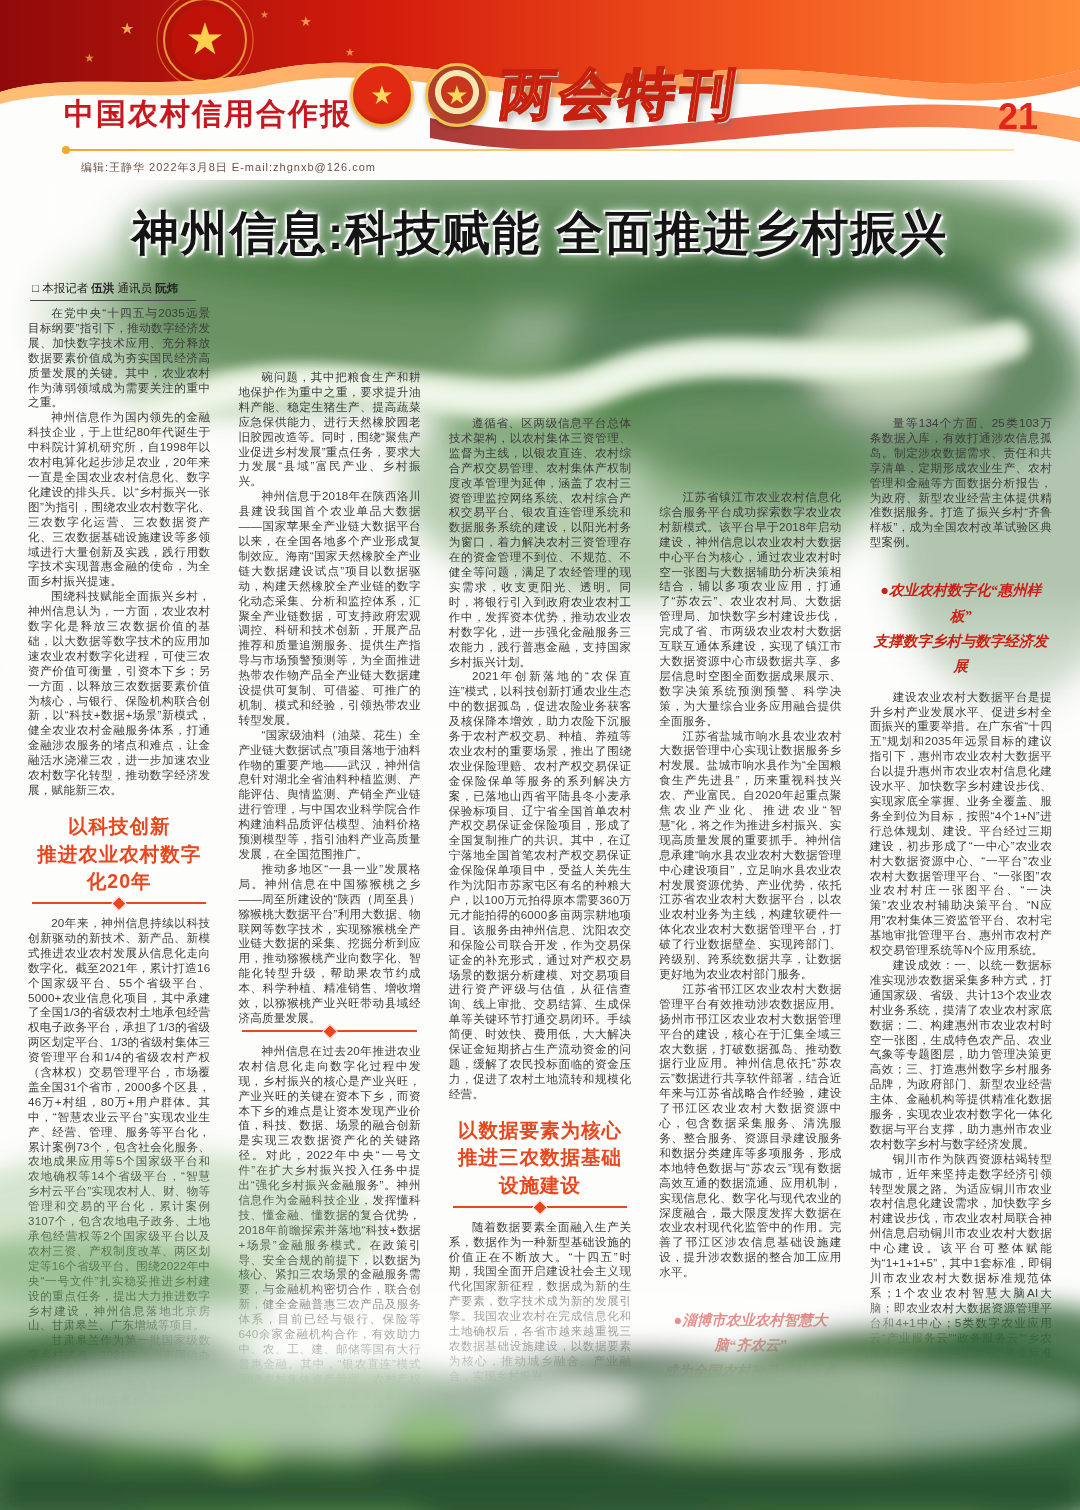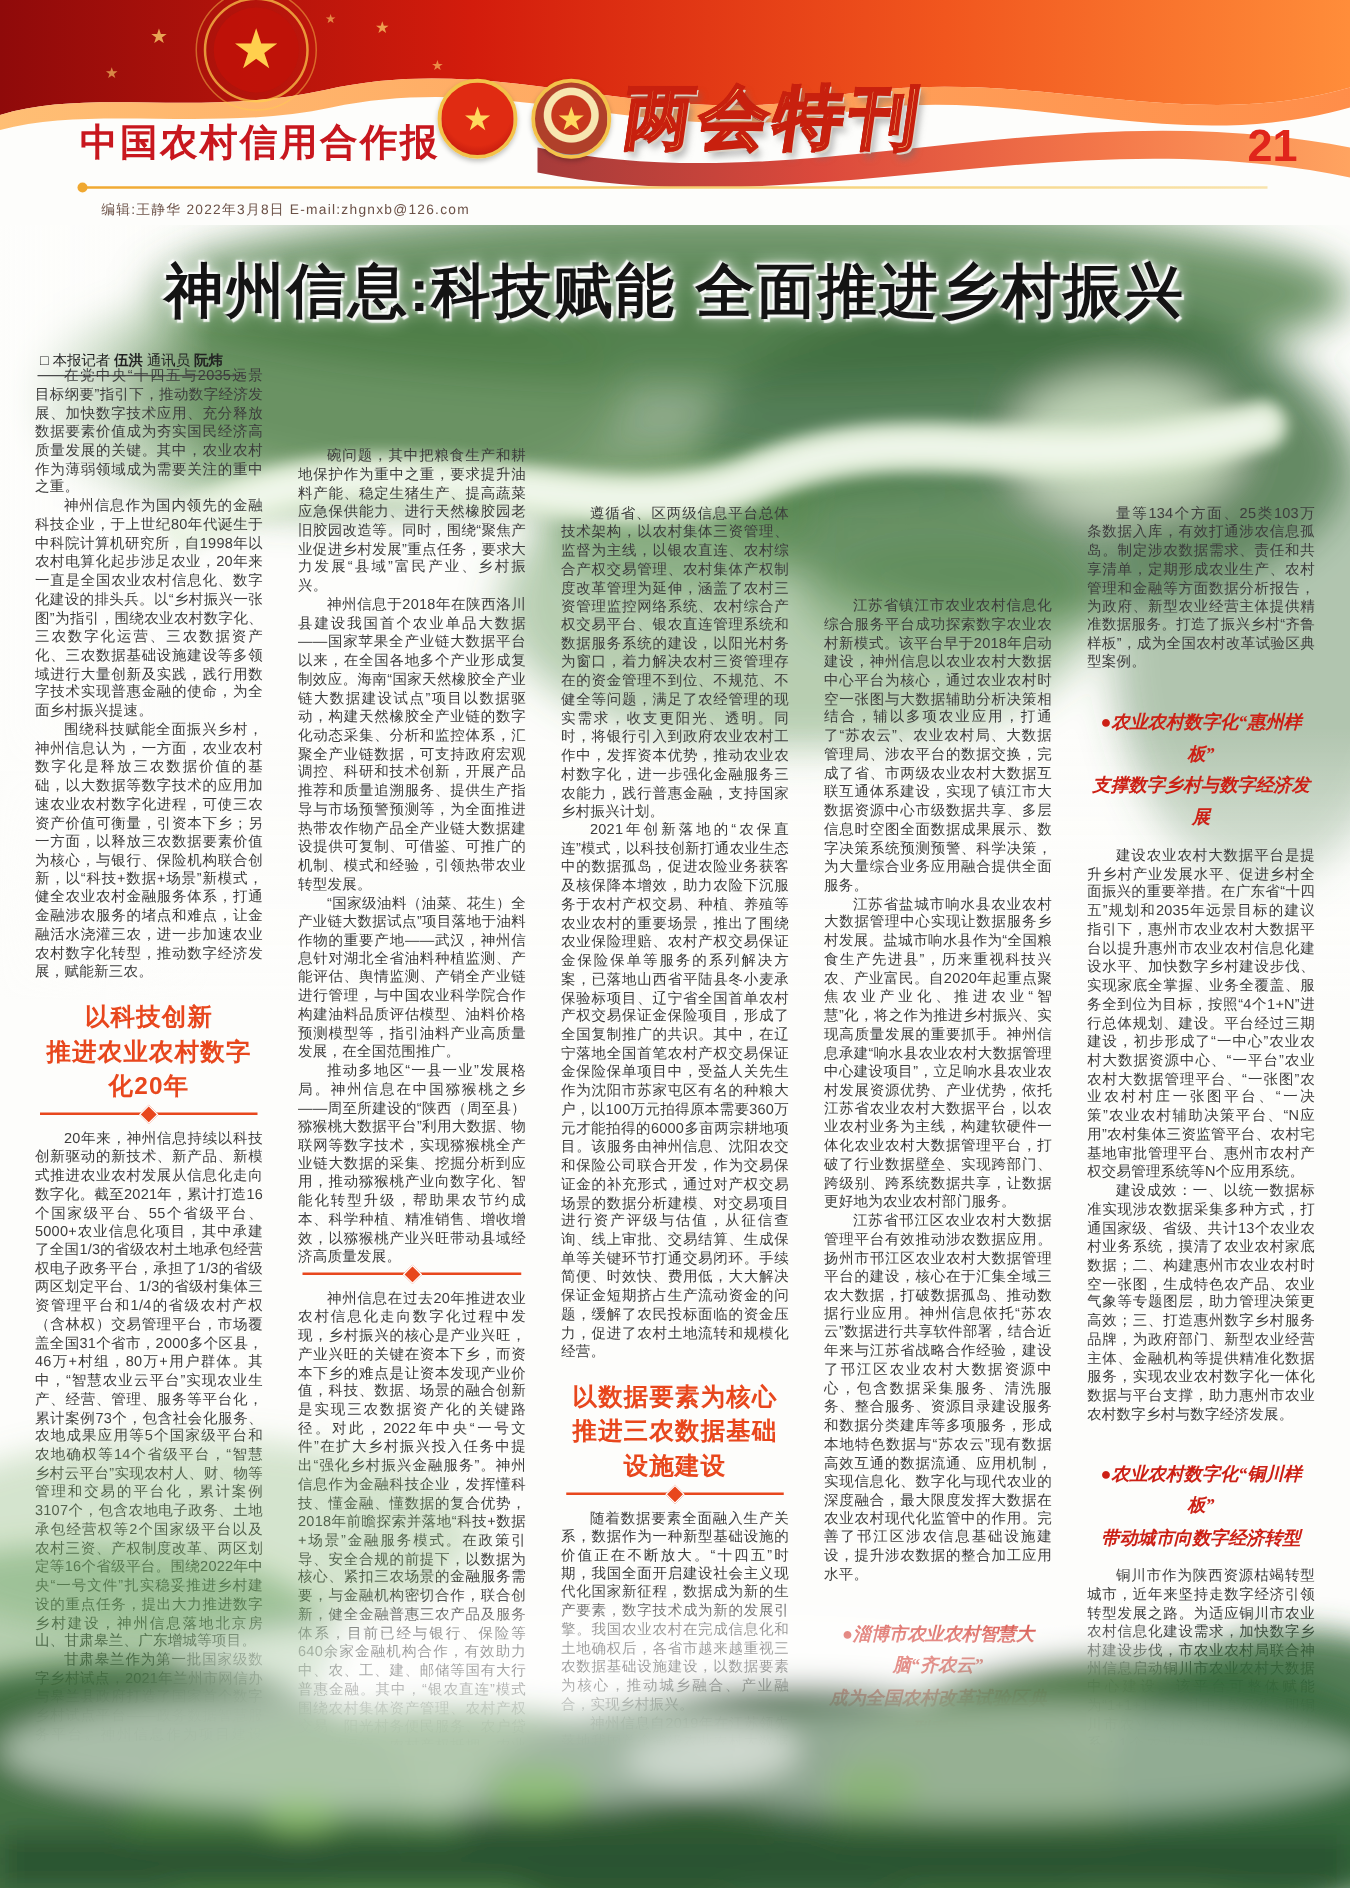--- a/index.html
+++ b/index.html
@@ -22,21 +22,21 @@
      text-shadow:2px 2px 0 #d8d2c6,4px 5px 6px rgba(110,110,110,.55),-1px -1px 0 #c8200e,1px -1px 0 #c8200e,-1px 1px 0 #c8200e;}
   .page-num{position:absolute;top:96px;right:42px;z-index:4;font-size:36px;font-weight:900;color:#e0251b;}
   svg.photo-top{position:absolute;top:180px;left:0;z-index:1;pointer-events:none;}
   svg.photo-bottom{position:absolute;top:1100px;left:0;z-index:4;pointer-events:none;}
   .headline{position:absolute;left:0;top:202px;width:100%;margin:0;z-index:2;text-align:center;
             font-size:47px;font-weight:900;color:#141414;letter-spacing:2px;
             text-shadow:0 0 6px #fff,0 0 14px #fff,2px 2px 1px rgba(255,255,255,.9),-2px -2px 1px rgba(255,255,255,.9);}
   .byline{position:absolute;left:30px;top:281px;z-index:2;font-size:11.5px;color:#222;
           border-bottom:1px solid #4a4a4a;padding:0 18px 4px 2px;}
   .byline b{font-weight:900;}
-  .columns{position:absolute;left:28px;top:288px;width:1024px;height:1108px;z-index:2;
+  .columns{position:absolute;left:28px;top:300px;width:1024px;height:1108px;z-index:2;
            display:flex;gap:28px;overflow:hidden;}
   .col{flex:1 1 0;overflow:hidden;}
   .col:nth-child(1){padding-top:6px;}
   .col:nth-child(2){padding-top:70px;}
   .col:nth-child(3){padding-top:116px;}
   .col:nth-child(4){padding-top:190px;}
   .col:nth-child(5){padding-top:116px;}
   .para{margin:0;text-indent:2em;font-size:11.6px;line-height:14.9px;text-align:justify;
         color:#3d3d3d;letter-spacing:.2px;}
   .sec-h{margin:15px 0 6px;font-size:19.5px;font-weight:900;color:#e8471d;text-align:center;
@@ -173,41 +173,37 @@
         <p class="para">2021年创新落地的“农保直连”模式，以科技创新打通农业生态中的数据孤岛，促进农险业务获客及核保降本增效，助力农险下沉服务于农村产权交易、种植、养殖等农业农村的重要场景，推出了围绕农业保险理赔、农村产权交易保证金保险保单等服务的系列解决方案，已落地山西省平陆县冬小麦承保验标项目、辽宁省全国首单农村产权交易保证金保险项目，形成了全国复制推广的共识。其中，在辽宁落地全国首笔农村产权交易保证金保险保单项目中，受益人关先生作为沈阳市苏家屯区有名的种粮大户，以100万元拍得原本需要360万元才能拍得的6000多亩两宗耕地项目。该服务由神州信息、沈阳农交和保险公司联合开发，作为交易保证金的补充形式，通过对产权交易场景的数据分析建模、对交易项目进行资产评级与估值，从征信查询、线上审批、交易结算、生成保单等关键环节打通交易闭环。手续简便、时效快、费用低，大大解决保证金短期挤占生产流动资金的问题，缓解了农民投标面临的资金压力，促进了农村土地流转和规模化经营。</p>
         <div class="sec-h">
           <div>以数据要素为核心</div>
           <div>推进三农数据基础设施建设</div>
         </div>
         <div class="sec-rule"></div>
         <p class="para">随着数据要素全面融入生产关系，数据作为一种新型基础设施的价值正在不断放大。“十四五”时期，我国全面开启建设社会主义现代化国家新征程，数据成为新的生产要素，数字技术成为新的发展引擎。我国农业农村在完成信息化和土地确权后，各省市越来越重视三农数据基础设施建设，以数据要素为核心，推动城乡融合、产业融合，实现乡村振兴。</p>
         <p class="para">神州信息自2019年在江苏领先落地我国首个省级农业农村大数据平台以来，又陆续承建山东省淄博市级、广东省惠州市级、陕西铜川市级等农业农村大数据平台，助力多个省市沉淀三农数据资源、释放数据要素价值，推进三农数字化进程。</p>
       </div>
     <div class="col">
-        <p class="para">江苏省镇江市农业农村信息化综合服务平台成功探索数字农业农村新模式。该平台早于2018年启动建设，神州信息以农业农村大数据中心平台为核心，通过农业农村时空一张图与大数据辅助分析决策相结合，辅以多项农业应用，打通了“苏农云”、农业农村局、大数据管理局、涉农平台的数据交换，完成了省、市两级农业农村大数据互联互通体系建设，实现了镇江市大数据资源中心市级数据共享、多层信息时空图全面数据成果展示、数字决策系统预测预警、科学决策，为大量综合业务应用融合提供全面服务。</p>
+        <p class="para">江苏省镇江市农业农村信息化综合服务平台成功探索数字农业农村新模式。该平台早于2018年启动建设，神州信息以农业农村大数据中心平台为核心，通过农业农村时空一张图与大数据辅助分析决策相结合，辅以多项农业应用，打通了“苏农云”、农业农村局、大数据管理局、加快数字乡村建设步伐，完成了省、市两级农业农村大数据互联互通体系建设，实现了镇江市大数据资源中心市级数据共享、多层信息时空图全面数据成果展示、数字决策系统预测预警、科学决策，为大量综合业务应用融合提供全面服务。</p>
         <p class="para">江苏省盐城市响水县农业农村大数据管理中心实现让数据服务乡村发展。盐城市响水县作为“全国粮食生产先进县”，历来重视科技兴农、产业富民。自2020年起重点聚焦农业产业化、推进农业“智慧”化，将之作为推进乡村振兴、实现高质量发展的重要抓手。神州信息承建“响水县农业农村大数据管理中心建设项目”，立足响水县农业农村发展资源优势、产业优势，依托江苏省农业农村大数据平台，以农业农村业务为主线，构建软硬件一体化农业农村大数据管理平台，打破了行业数据壁垒、实现跨部门、跨级别、跨系统数据共享，让数据更好地为农业农村部门服务。</p>
         <p class="para">江苏省邗江区农业农村大数据管理平台有效推动涉农数据应用。扬州市邗江区农业农村大数据管理平台的建设，核心在于汇集全域三农大数据，打破数据孤岛、推动数据行业应用。神州信息依托“苏农云”数据进行共享软件部署，结合近年来与江苏省战略合作经验，建设了邗江区农业农村大数据资源中心，包含数据采集服务、清洗服务、整合服务、资源目录建设服务和数据分类建库等多项服务，形成本地特色数据与“苏农云”现有数据高效互通的数据流通、应用机制，实现信息化、数字化与现代农业的深度融合，最大限度发挥大数据在农业农村现代化监管中的作用。完善了邗江区涉农信息基础设施建设，提升涉农数据的整合加工应用水平。</p>
         <div class="bullet-h">
           <div>●淄博市农业农村智慧大脑“齐农云”</div>
           <div>成为全国农村改革试验区典型案例</div>
         </div>
         <p class="para">大数据、人工智能等数字技术的创新应用是农业农村现代化发展最关键的一环。为开创乡村振兴新局面，淄博市创新“数字+农业农村”发展路径，打造农业农村智慧大脑“齐农云”，成为山东省乃至全国数字农业农村中心城市的“齐鲁样板”。</p>
       </div>
     <div class="col">
         <p class="para">量等134个方面、25类103万条数据入库，有效打通涉农信息孤岛。制定涉农数据需求、责任和共享清单，定期形成农业生产、农村管理和金融等方面数据分析报告，为政府、新型农业经营主体提供精准数据服务。打造了振兴乡村“齐鲁样板”，成为全国农村改革试验区典型案例。</p>
         <div class="bullet-h">
           <div>●农业农村数字化“惠州样板”</div>
           <div>支撑数字乡村与数字经济发展</div>
         </div>
         <p class="para">建设农业农村大数据平台是提升乡村产业发展水平、促进乡村全面振兴的重要举措。在广东省“十四五”规划和2035年远景目标的建议指引下，惠州市农业农村大数据平台以提升惠州市农业农村信息化建设水平、加快数字乡村建设步伐、实现家底全掌握、业务全覆盖、服务全到位为目标，按照“4个1+N”进行总体规划、建设。平台经过三期建设，初步形成了“一中心”农业农村大数据资源中心、“一平台”农业农村大数据管理平台、“一张图”农业农村村庄一张图平台、“一决策”农业农村辅助决策平台、“N应用”农村集体三资监管平台、农村宅基地审批管理平台、惠州市农村产权交易管理系统等N个应用系统。</p>
         <p class="para">建设成效：一、以统一数据标准实现涉农数据采集多种方式，打通国家级、省级、共计13个农业农村业务系统，摸清了农业农村家底数据；二、构建惠州市农业农村时空一张图，生成特色农产品、农业气象等专题图层，助力管理决策更高效；三、打造惠州数字乡村服务品牌，为政府部门、新型农业经营主体、金融机构等提供精准化数据服务，实现农业农村数字化一体化数据与平台支撑，助力惠州市农业农村数字乡村与数字经济发展。</p>
-        <div class="bullet-h">
-          <div>●农业农村数字化“铜川样板”</div>
-          <div>带动城市向数字经济转型</div>
-        </div>
         <p class="para">铜川市作为陕西资源枯竭转型城市，近年来坚持走数字经济引领转型发展之路。为适应铜川市农业农村信息化建设需求，加快数字乡村建设步伐，市农业农村局联合神州信息启动铜川市农业农村大数据中心建设。该平台可整体赋能为“1+1+1+5”，其中1套标准，即铜川市农业农村大数据标准规范体系；1个农业农村智慧大脑AI大脑；即农业农村大数据资源管理平台和4+1中心；5类数字农业应用云“产业服务云”“政务服务云”“乡农服务云”“产业振兴监测云”“果业标准化验云”。该平台通过数据、系统、资源整合的一体化数据与平台支撑，助力铜川市农业农村产业向数字经济化转型。</p>
         <p class="para">东风浩荡满眼春。在新时代国家政策的指引下，神州信息将继续发挥金融科技与行业数字化创新优势，携手更多“生态伙伴”，将更多数字科技成果惠及广大农民群众，助推乡村全面振兴。</p>
       </div>
   </div>
 
   <svg class="photo-bottom" width="1080" height="410" viewBox="0 0 410">
     <defs>
       <filter id="b3" x="-40%" y="-40%" width="180%" height="180%">
           <feGaussianBlur stdDeviation="12"></feGaussianBlur>
         </filter>

